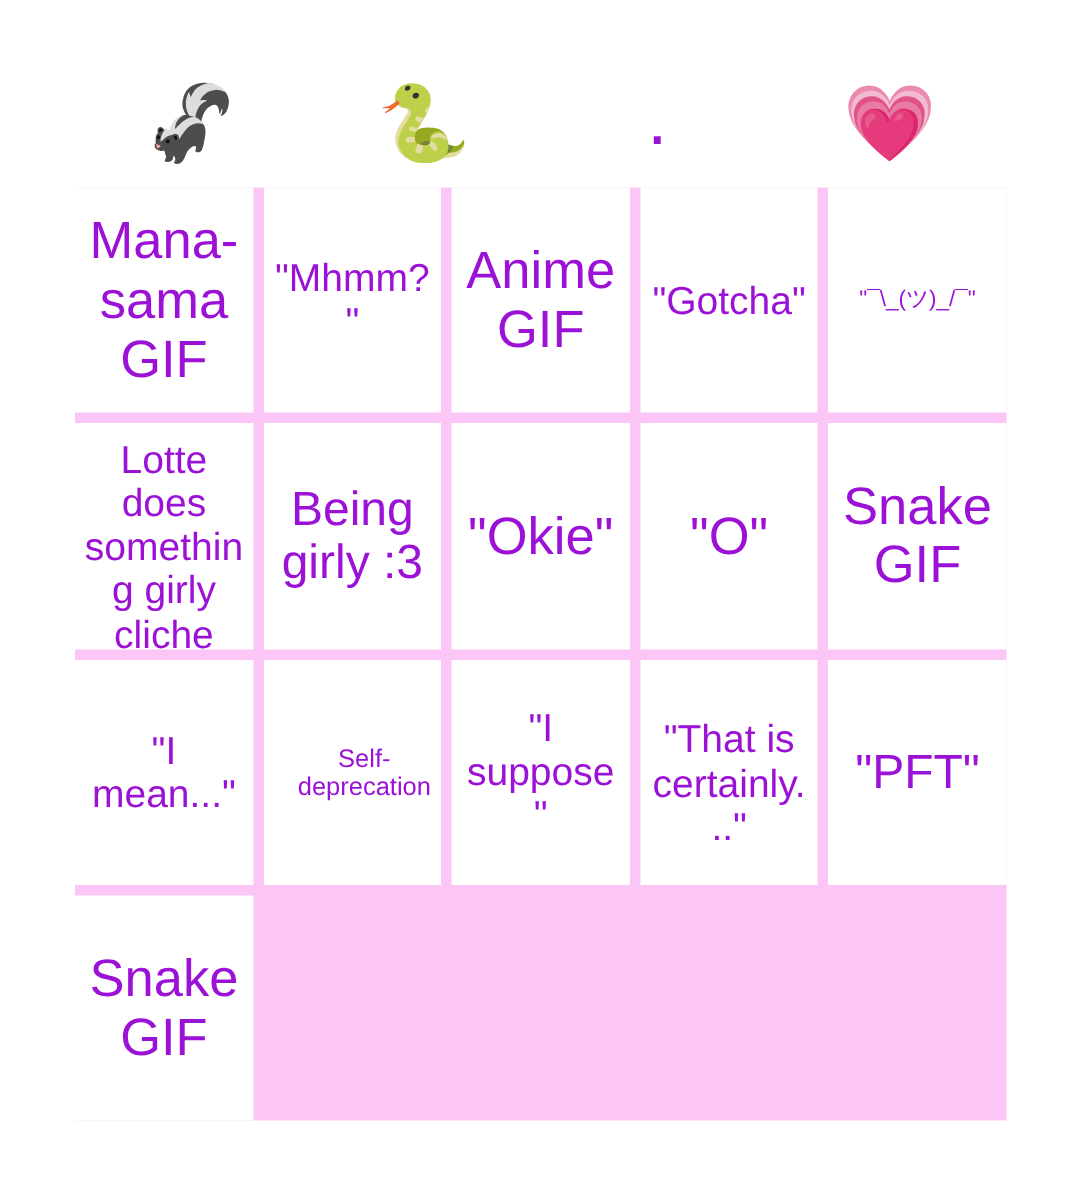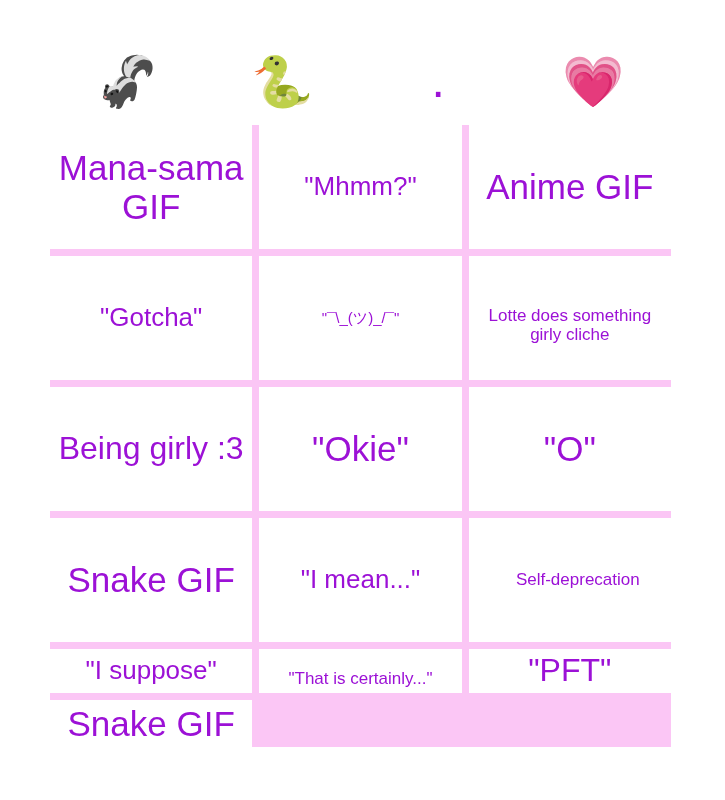--- a/index.html
+++ b/index.html
@@ -54,21 +54,21 @@
   }
 
   
   .grid {
     position: absolute;
     left: 50px;
     top: 125px;
     width: 621px;
     height: 622px;
     display: grid;
-    grid-template-columns: repeat(3, 1fr);
+    grid-template-columns: repeat(5, 1fr);
     grid-template-rows: repeat(4, 1fr);
     background: #FBC6F5;
     gap: 7px;
     padding: 0;
     box-sizing: border-box;
   }
   .cell {
     background: #ffffff;
     display: flex;
     align-items: center;
@@ -83,21 +83,21 @@
   }
   .cell-text {
     display: block;
     width: 100%;
   }
 
   
   .fs-xl  { font-size: 35px; }
   .fs-lg  { font-size: 32px; }
   .fs-md  { font-size: 26px; }
-  .fs-sm  { font-size: 17px; margin-top: 15px; }
+  .fs-sm  { font-size: 26px; margin-top: 15px; }
   .fs-xs  { font-size: 17px; margin-left: 16px; }
   .fs-kao { font-size: 15px; letter-spacing: 0px; }
 </style>
 </head>
 <body>
 
 <div id="card">
 
   <div class="header-row">
     <div class="header-cell">

